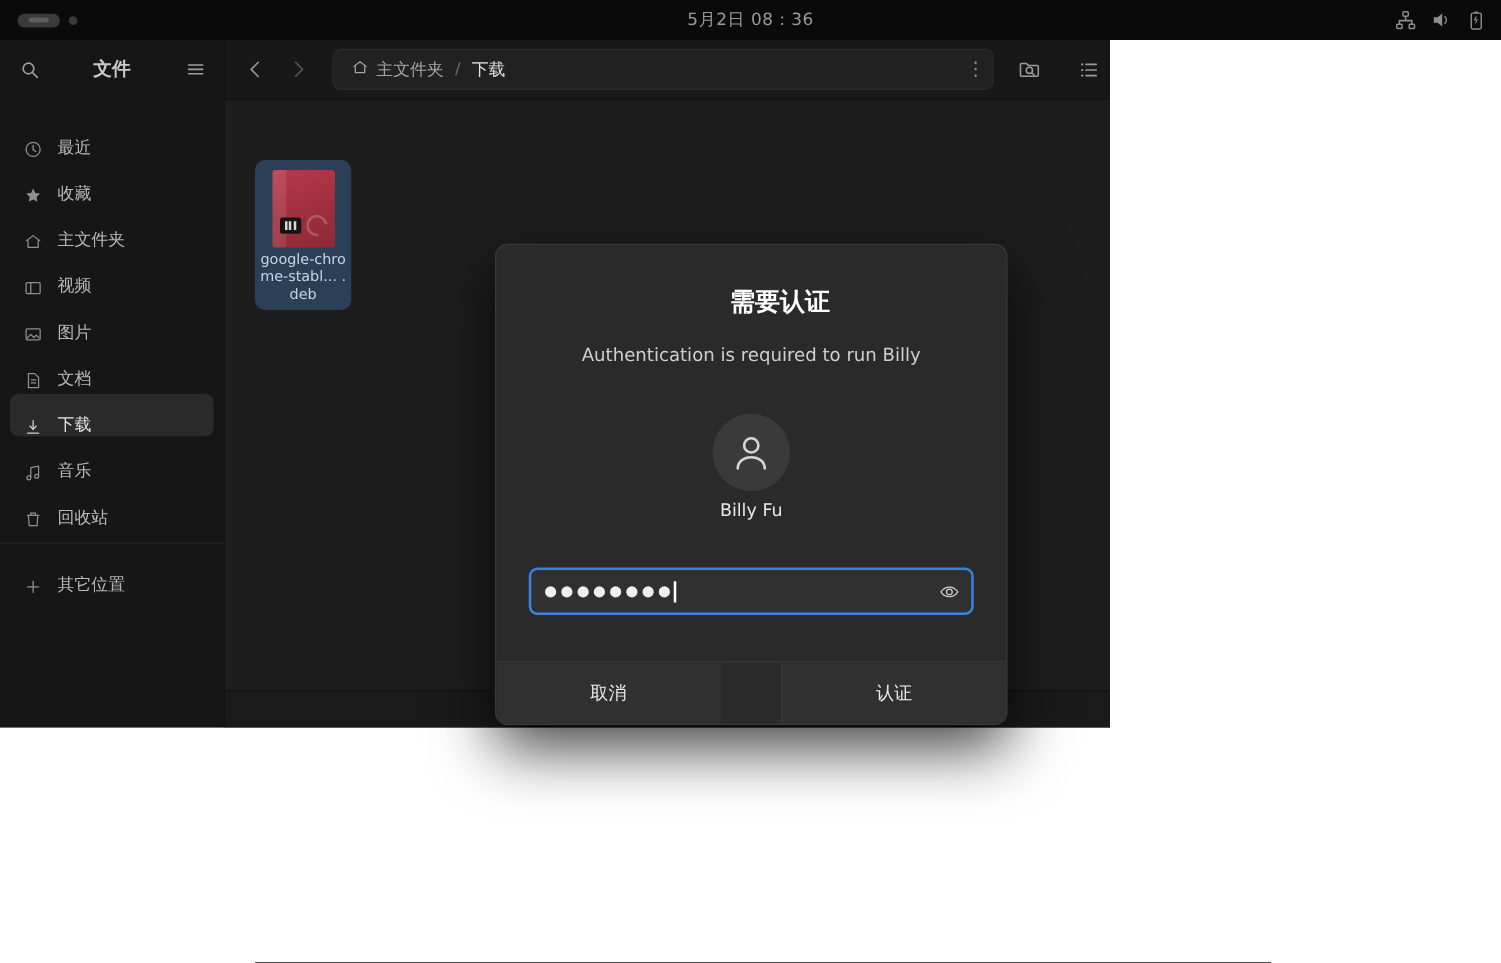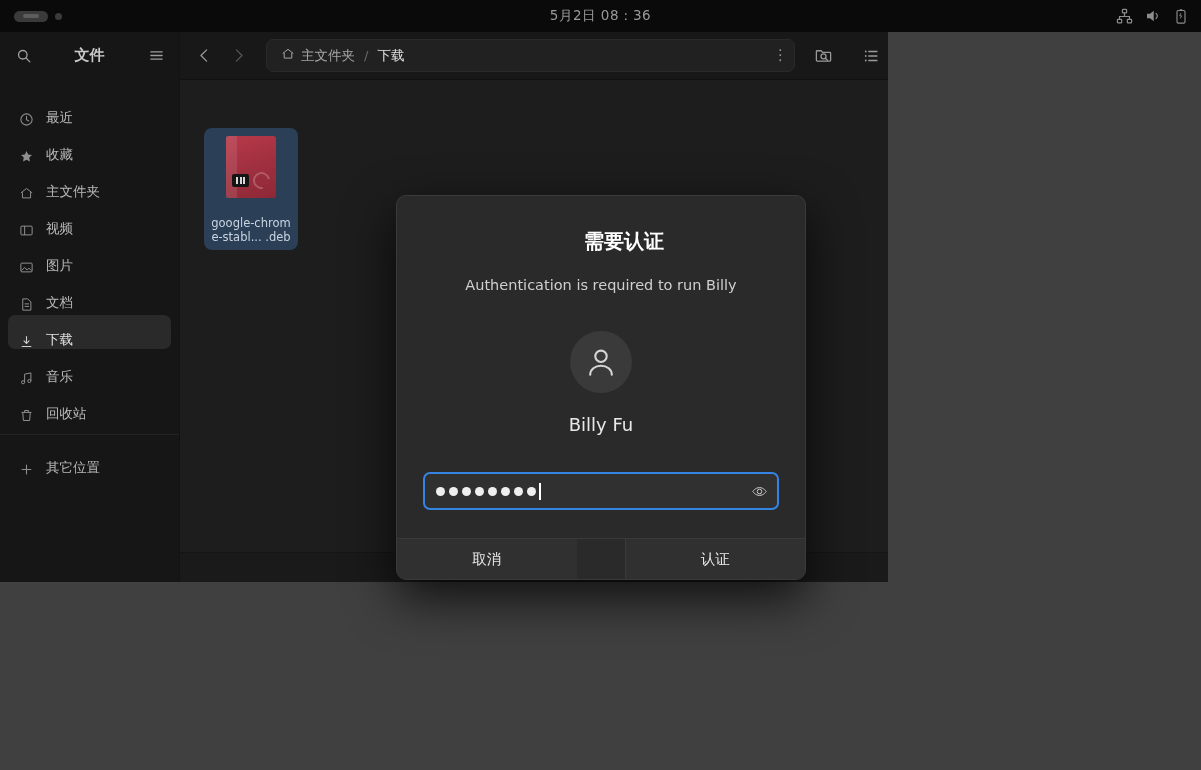--- a/index.html
+++ b/index.html
@@ -2,21 +2,21 @@
 <html><head>
 <meta charset="utf-8">
 <style>
   * { box-sizing: border-box; margin: 0; padding: 0; }
   html, body {
     width: 1201px; height: 770px;
     background: #0b0b0b;
     font-family: "DejaVu Sans", "Liberation Sans", sans-serif;
     overflow: hidden;
   }
-  #screen { position: relative; width: 1201px; height: 770px; background: #404040; }
+  #screen { position: relative; width: 1201px; height: 770px; background: #ffffff; }
 
   
   #topbar {
     position: absolute; left: 0; top: 0; width: 1201px; height: 32px;
     background: #0a0a0a;
     display: flex; align-items: center;
     z-index: 40;
   }
   .tb-left { position: absolute; left: 14px; top: 0; height: 32px; display: flex; align-items: center; gap: 7px; }
   .ws-pill {
@@ -105,24 +105,24 @@
   .sb-item.active { background: #2a2a2a; color: #e5e5e5; }
   .sb-item.active .sb-ico { color: #cfcfcf; }
   .sb-sep { height: 1px; background: #232323; margin: 11px 0 8px 0; }
 
   
   #filearea {
     position: absolute; left: 180px; top: 48px; width: 708px; height: 502px;
     background: #1d1d1d;
   }
   .file-tile {
-    position: absolute; left: 24px; top: 48px; width: 94px;
+    position: absolute; left: 24px; top: 48px; width: 77px;
     border-radius: 8px; background: #2b3f57;
     padding: 8px 4px 6px 4px;
-    display: flex; flex-direction: column; align-items: center; gap: 18px;
+    display: flex; flex-direction: column; align-items: center; gap: 2px;
   }
   .deb-icon { width: 50px; height: 62px; position: relative; }
   .deb-body {
     position: absolute; left: 0; top: 0; width: 50px; height: 62px;
     background: linear-gradient(160deg, #b8394a 0%, #9e2f3e 55%, #8e2836 100%);
     border-radius: 3px;
   }
   .deb-band {
     position: absolute; left: 0; top: 0; width: 11px; height: 62px;
     background: rgba(255,255,255,.10);
@@ -160,21 +160,21 @@
     overflow: hidden; z-index: 30;
     display: flex; flex-direction: column;
   }
   .ad-body { flex: 1; padding: 32px 26px 0 26px; display: flex; flex-direction: column; align-items: center; }
   .ad-title { color: #ffffff; font-size: 20px; font-weight: 700; margin-left: 46px; }
   .ad-subtitle { color: #cfcfcf; font-size: 14.5px; margin-top: 22px; text-align: center; }
   .ad-avatar {
     width: 62px; height: 62px; border-radius: 50%; background: #3a3a3a;
     margin-top: 38px; display: flex; align-items: center; justify-content: center;
   }
-  .ad-user { color: #e8e8e8; font-size: 18px; margin-top: 21px; }
+  .ad-user { color: #e8e8e8; font-size: 14px; margin-top: 8px; }
   .ad-pw-wrap { width: 100%; margin-top: 37px; position: relative; }
   .ad-pw {
     width: 100%; height: 38px; background: #303030;
     border: 2px solid #3584e4; border-radius: 7px;
     display: flex; align-items: center; padding: 0 34px 0 11px;
   }
   .ad-dots { display: flex; align-items: center; gap: 4px; }
   .ad-dots i { width: 9px; height: 9px; border-radius: 50%; background: #efefef; display: block; }
   .ad-caret { width: 1.5px; height: 17px; background: #ffffff; margin-left: 3px; }
   .ad-eye {

